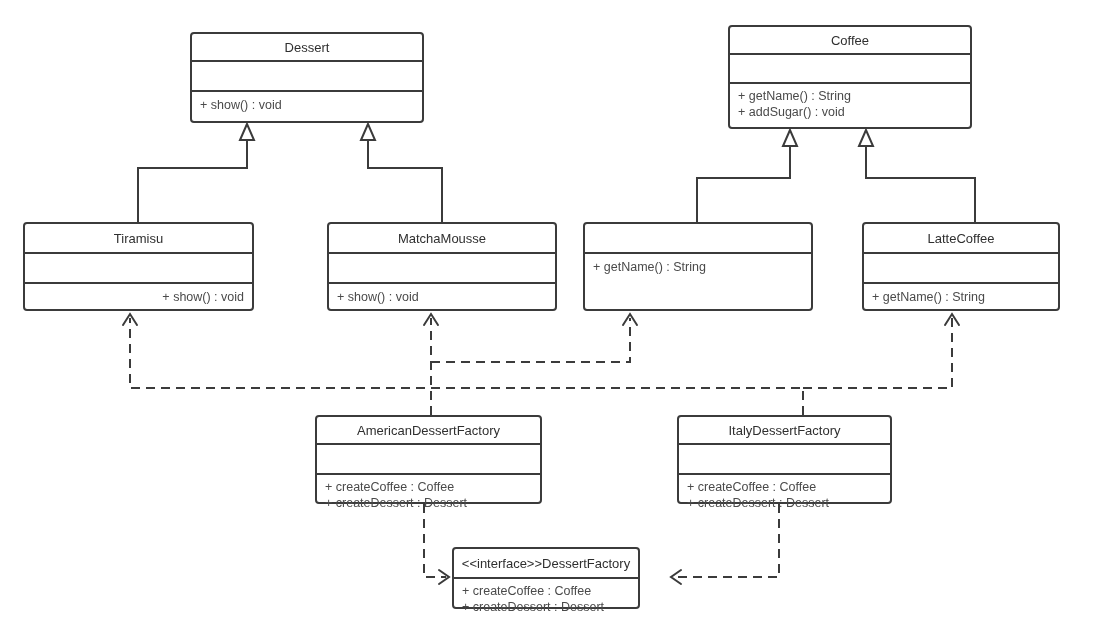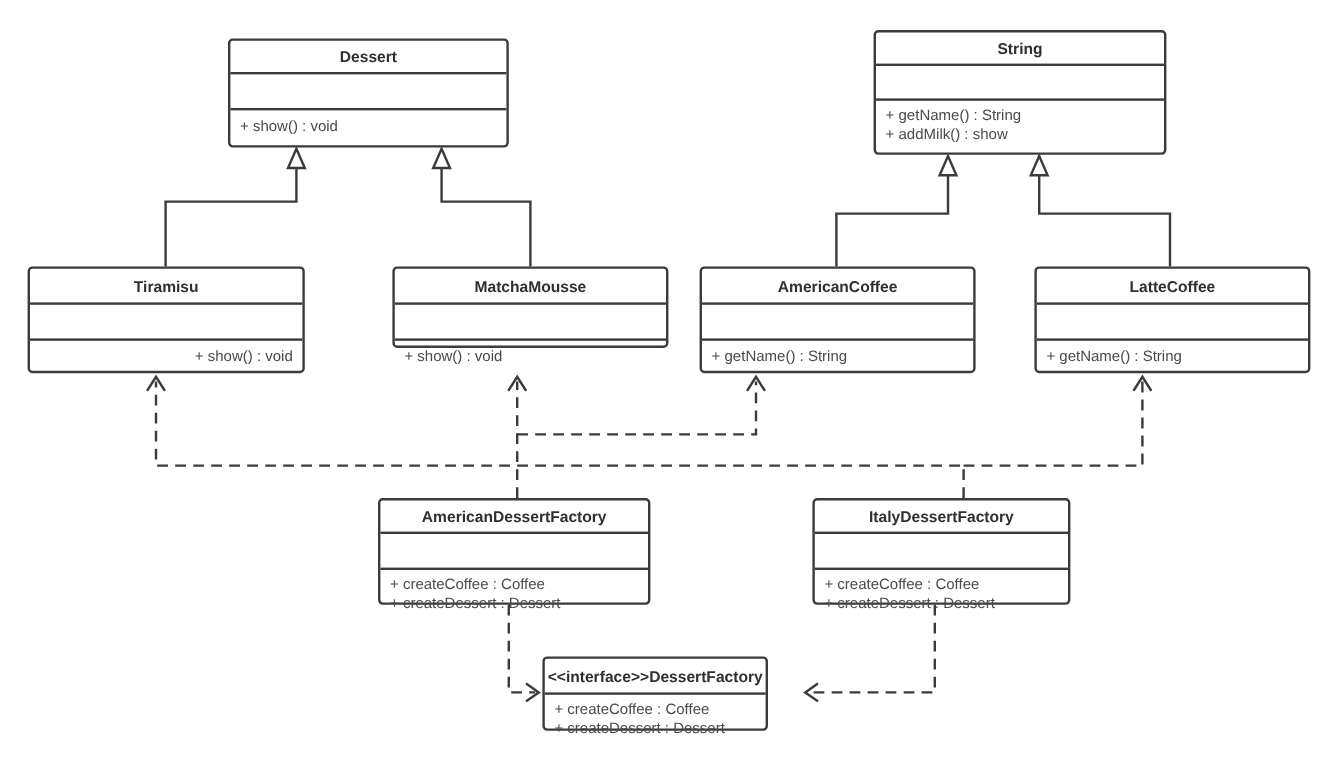--- a/index.html
+++ b/index.html
@@ -1,38 +1,38 @@
 <!DOCTYPE html>
 <html style="--bg: #ffffff; --line: #3b3b3b; --text: #2f2f2f; --textMethod: #4a4a4a;"><head>
 <meta charset="utf-8">
 <style>
   html,body { margin:0; padding:0; background:#ffffff; font-family:"Liberation Sans", sans-serif; }
   .canvas { position:relative; width:1116px; height:634px; background:var(--bg,#ffffff); overflow:hidden; }
 
   .uml-box { position:absolute; box-sizing:border-box; background:#ffffff;
              border:2px solid var(--line,#3b3b3b); border-radius:4px; color:var(--text,#2f2f2f); }
   .uml-title { box-sizing:border-box; border-bottom:2px solid var(--line,#3b3b3b);
-               font-size:13px; font-weight:bold; display:flex; align-items:center; justify-content:center;
+               font-size:13px; font-weight:normal; display:flex; align-items:center; justify-content:center;
                white-space:nowrap; }
   .uml-attrs { box-sizing:border-box; border-bottom:2px solid var(--line,#3b3b3b); }
   .uml-methods { box-sizing:border-box; padding:5px 8px 0 8px; font-size:12.5px; line-height:16px;
                  color:var(--textMethod,#4a4a4a); white-space:nowrap; }
 
   
   #box-dessert { left:190px; top:32px; width:234px; height:91px; }
   #box-dessert .uml-title { height:28px; } #box-dessert .uml-attrs { height:30px; }
 
   #box-coffee { left:728px; top:25px; width:244px; height:104px; }
   #box-coffee .uml-title { height:28px; } #box-coffee .uml-attrs { height:29px; }
   #box-coffee .uml-methods { padding-top:4px; }
 
   #box-tiramisu { left:23px; top:222px; width:231px; height:89px;text-align:right; }
-  #box-matcha-mousse { left:327px; top:222px; width:230px; height:68px; }
+  #box-matcha-mousse { left:327px; top:222px; width:230px; height:89px; }
   #box-american-coffee { left:583px; top:222px; width:230px; height:89px; }
-  #box-latte-coffee { left:862px; top:222px; width:230px; height:89px; }
+  #box-latte-coffee { left:862px; top:222px; width:198px; height:89px; }
   .row2 .uml-title { height:30px; } .row2 .uml-attrs { height:30px; }
 
   #box-american-factory { left:315px; top:415px; width:227px; height:89px; }
   #box-italy-factory { left:677px; top:415px; width:215px; height:89px; }
   .factory .uml-title { height:28px; } .factory .uml-attrs { height:30px; }
   .factory .uml-methods { padding-top:4px; }
 
   #box-dessert-factory { left:452px; top:547px; width:188px; height:62px; }
   #box-dessert-factory .uml-title { height:30px; }
   #box-dessert-factory .uml-methods { padding-top:4px; }
@@ -50,46 +50,45 @@
 
   <div class="uml-box" id="box-dessert">
     <div class="uml-title">Dessert</div>
     <div class="uml-attrs"></div>
     <div class="uml-methods">
       <div>+ show() : void</div>
     </div>
   </div>
 
   <div class="uml-box" id="box-coffee">
-    <div class="uml-title">String</div>
+    <div class="uml-title">Coffee</div>
     <div class="uml-attrs"></div>
     <div class="uml-methods">
       <div>+ getName() : String</div>
-      <div>+ addMilk() : show</div>
+      <div>+ addSugar() : void</div>
     </div>
   </div>
 
   <div class="uml-box row2" id="box-tiramisu">
     <div class="uml-title">Tiramisu</div>
     <div class="uml-attrs"></div>
     <div class="uml-methods">
       <div>+ show() : void</div>
     </div>
   </div>
 
   <div class="uml-box row2" id="box-matcha-mousse">
     <div class="uml-title">MatchaMousse</div>
     <div class="uml-attrs"></div>
     <div class="uml-methods">
       <div>+ show() : void</div>
     </div>
   </div>
 
   <div class="uml-box row2" id="box-american-coffee">
-    <div class="uml-title">AmericanCoffee</div>
     <div class="uml-attrs"></div>
     <div class="uml-methods">
       <div>+ getName() : String</div>
     </div>
   </div>
 
   <div class="uml-box row2" id="box-latte-coffee">
     <div class="uml-title">LatteCoffee</div>
     <div class="uml-attrs"></div>
     <div class="uml-methods">

